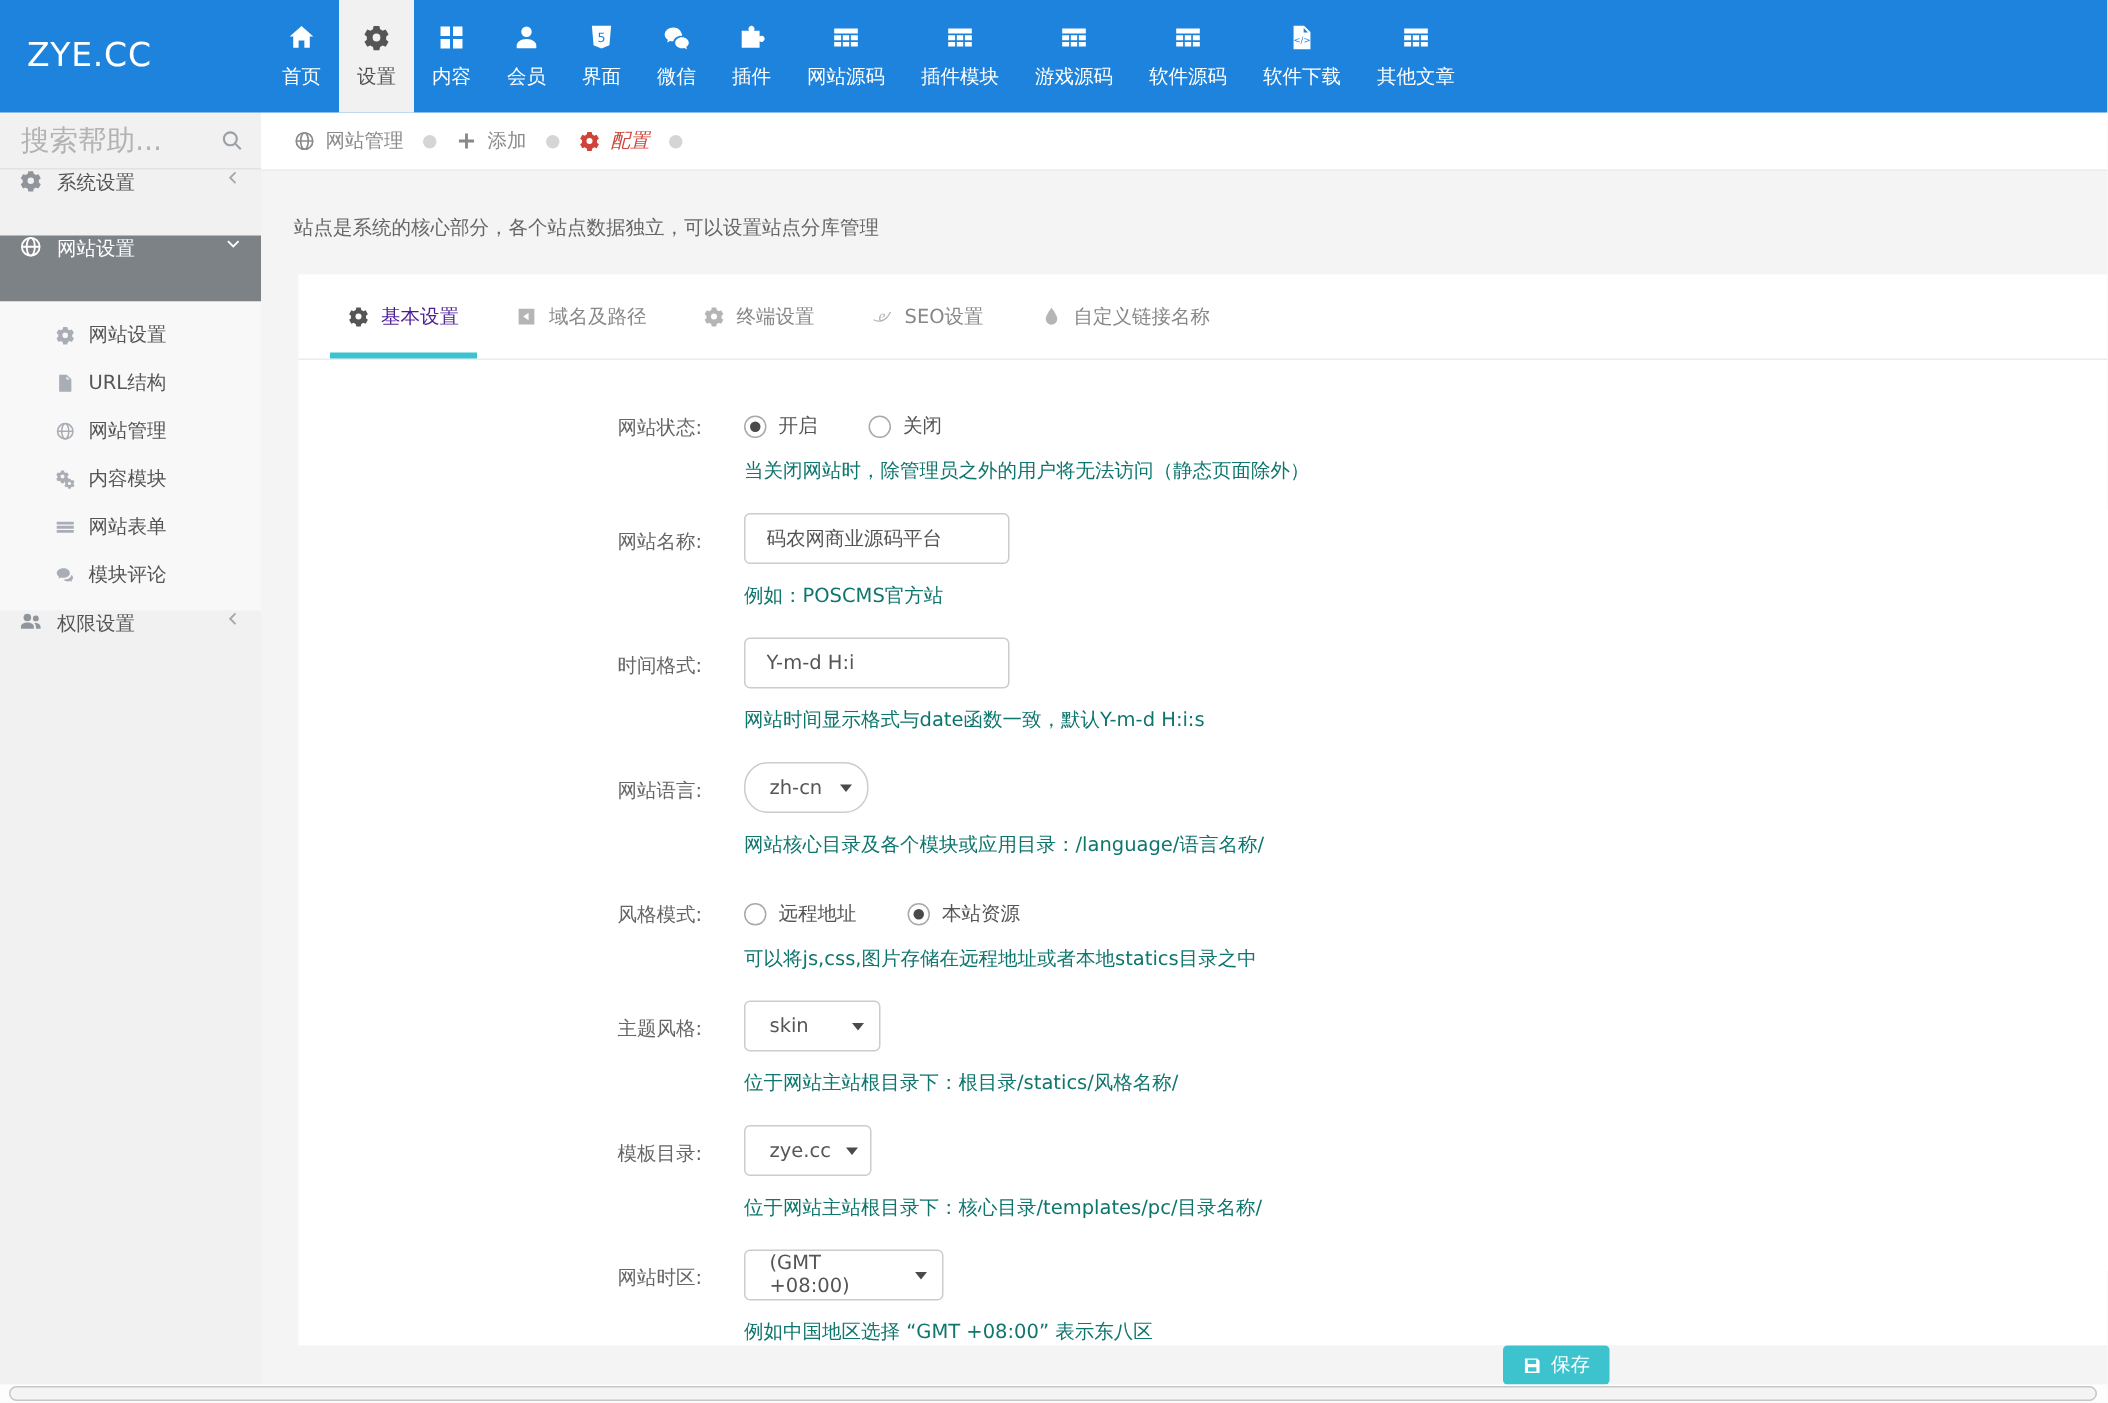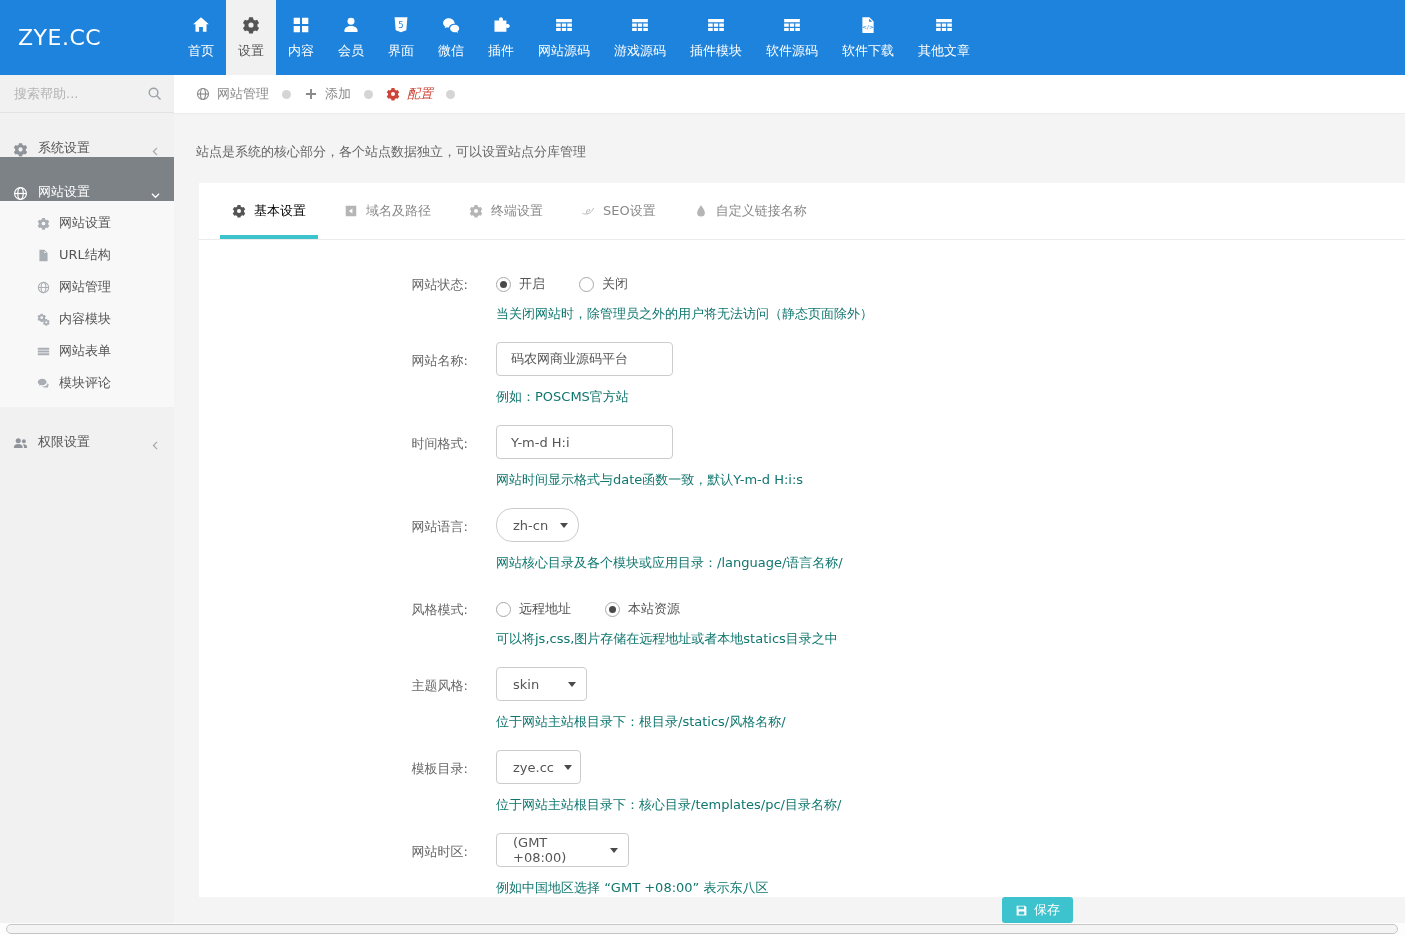--- a/index.html
+++ b/index.html
@@ -17,24 +17,24 @@
   .brand { width:176px; flex:none; color:#fff; font-size:22px; display:flex; align-items:center; padding-left:18px; letter-spacing:.5px; }
   .nav-items { display:flex; }
   .nav-item { display:flex; flex-direction:column; align-items:center; justify-content:center; gap:8px; padding:0 12px; min-width:46px; color:#fff; cursor:pointer; }
   .nav-item .i { width:18px; height:18px; }
   .nav-item.active { background:#f1f1f1; color:#555; }
   .i .cut { fill:#1e83dc; font-family:"DejaVu Sans","Liberation Sans",sans-serif; }
 
   
   .sidebar { position:absolute; top:75px; left:0; bottom:12px; width:174px; background:#f1f1f1; }
   .side-search { position:relative; height:38px; border-bottom:1px solid #e2e2e2; }
-  .side-search input { width:100%; height:100%; background:transparent; border:none; outline:none; padding:0 36px 0 14px; font-size:13px; color:#666; font-family:inherit; }
+  .side-search input { width:100%; height:100%; background:transparent; border:none; outline:none; padding:0 36px 0 14px; font-size:19px; color:#666; font-family:inherit; }
   .side-search input::placeholder { color:#b3b3b3; }
   .side-search .i { position:absolute; right:12px; top:11px; width:15px; height:15px; color:#9aa0a6; }
-  .side-group { height:44px; display:flex; align-items:flex-end; gap:10px; padding:0 13px; color:#555; cursor:pointer; }
+  .side-group { height:44px; display:flex; align-items:flex-start; gap:10px; padding:0 13px; color:#555; cursor:pointer; }
   .side-group .i.main { width:15px; height:15px; color:#8f959b; flex:none; }
   .side-group .glabel { flex:1; font-size:13px; }
   .side-group .chev { width:11px; height:11px; color:#a7a7a7; flex:none; }
   .side-group.active { background:#7d8287; color:#fff; }
   .side-group.active .i.main, .side-group.active .chev { color:#fff; }
   .side-sub { background:#f8f8f8; padding:6px 0 8px; }
   .side-sub-item { height:32px; display:flex; align-items:center; gap:9px; padding-left:37px; color:#555; cursor:pointer; }
   .side-sub-item .i { width:13px; height:13px; color:#a9aeb4; flex:none; }
 
   
@@ -44,21 +44,21 @@
   .crumb.red { color:#cf4438;font-style:italic; }
   .crumb.red .i { color:#cf4438; }
   .dot { width:9px; height:9px; border-radius:50%; background:#d5d5d5; margin:0 13px; flex:none; }
 
   .page-desc { position:absolute; left:174px; top:113px; right:0; height:70px; background:#f4f4f4; color:#666; padding:29px 0 0 22px; border-top:1px solid #ececec; }
 
   .panel { position:absolute; left:199px; top:183px; right:0; height:714px; background:#fff; }
   .tabs { height:57px; border-bottom:1px solid #ebebeb; display:flex; align-items:stretch; padding-left:21px; }
   .tab { position:relative; display:flex; align-items:center; gap:8px; padding:0 12px; margin-right:14px; color:#888; cursor:pointer; font-size:13px; }
   .tab .i { width:14px; height:14px; color:#b5b5b5; }
-  .tab.active { color:#000000; }
+  .tab.active { color:#4c1d95; }
   .tab.active .i { color:#555; }
   .tab.active::after { content:''; position:absolute; left:0; right:0; bottom:0; height:4px; background:#3cc3cd; }
 
   .form { padding-top:26px; }
   .row { display:flex; margin-bottom:19px; }
   .row .lbl { width:269px; flex:none; text-align:right; color:#666; padding-top:10px; }
   .row .ctrl { margin-left:28px; }
   .radio-line { display:flex; align-items:center; padding-top:9px; }
   .radio-opt { display:inline-flex; align-items:center; gap:8px; margin-right:34px; color:#555; cursor:pointer; }
   .radio-dot { width:15px; height:15px; border:1px solid #a9a9a9; border-radius:50%; background:#fff; position:relative; flex:none; }
@@ -147,29 +147,29 @@
           </svg>
         </span>
         <span>网站源码</span>
       </div>
       <div class="nav-item">
         <span class="i">
           <svg viewBox="0 0 16 16" fill="currentColor">
             <path d="M1 2.6h14v3H1zM1 6.6h4.1v3H1zM6.1 6.6h3.8v3H6.1zM10.9 6.6H15v3h-4.1zM1 10.6h4.1v2.8H1zM6.1 10.6h3.8v2.8H6.1zM10.9 10.6H15v2.8h-4.1z"></path>
           </svg>
         </span>
+        <span>插件模块</span>
+      </div>
+      <div class="nav-item">
+        <span class="i">
+          <svg viewBox="0 0 16 16" fill="currentColor">
+            <path d="M1 2.6h14v3H1zM1 6.6h4.1v3H1zM6.1 6.6h3.8v3H6.1zM10.9 6.6H15v3h-4.1zM1 10.6h4.1v2.8H1zM6.1 10.6h3.8v2.8H6.1zM10.9 10.6H15v2.8h-4.1z"></path>
+          </svg>
+        </span>
         <span>游戏源码</span>
-      </div>
-      <div class="nav-item">
-        <span class="i">
-          <svg viewBox="0 0 16 16" fill="currentColor">
-            <path d="M1 2.6h14v3H1zM1 6.6h4.1v3H1zM6.1 6.6h3.8v3H6.1zM10.9 6.6H15v3h-4.1zM1 10.6h4.1v2.8H1zM6.1 10.6h3.8v2.8H6.1zM10.9 10.6H15v2.8h-4.1z"></path>
-          </svg>
-        </span>
-        <span>插件模块</span>
       </div>
       <div class="nav-item">
         <span class="i">
           <svg viewBox="0 0 16 16" fill="currentColor">
             <path d="M1 2.6h14v3H1zM1 6.6h4.1v3H1zM6.1 6.6h3.8v3H6.1zM10.9 6.6H15v3h-4.1zM1 10.6h4.1v2.8H1zM6.1 10.6h3.8v2.8H6.1zM10.9 10.6H15v2.8h-4.1z"></path>
           </svg>
         </span>
         <span>软件源码</span>
       </div>
       <div class="nav-item">

